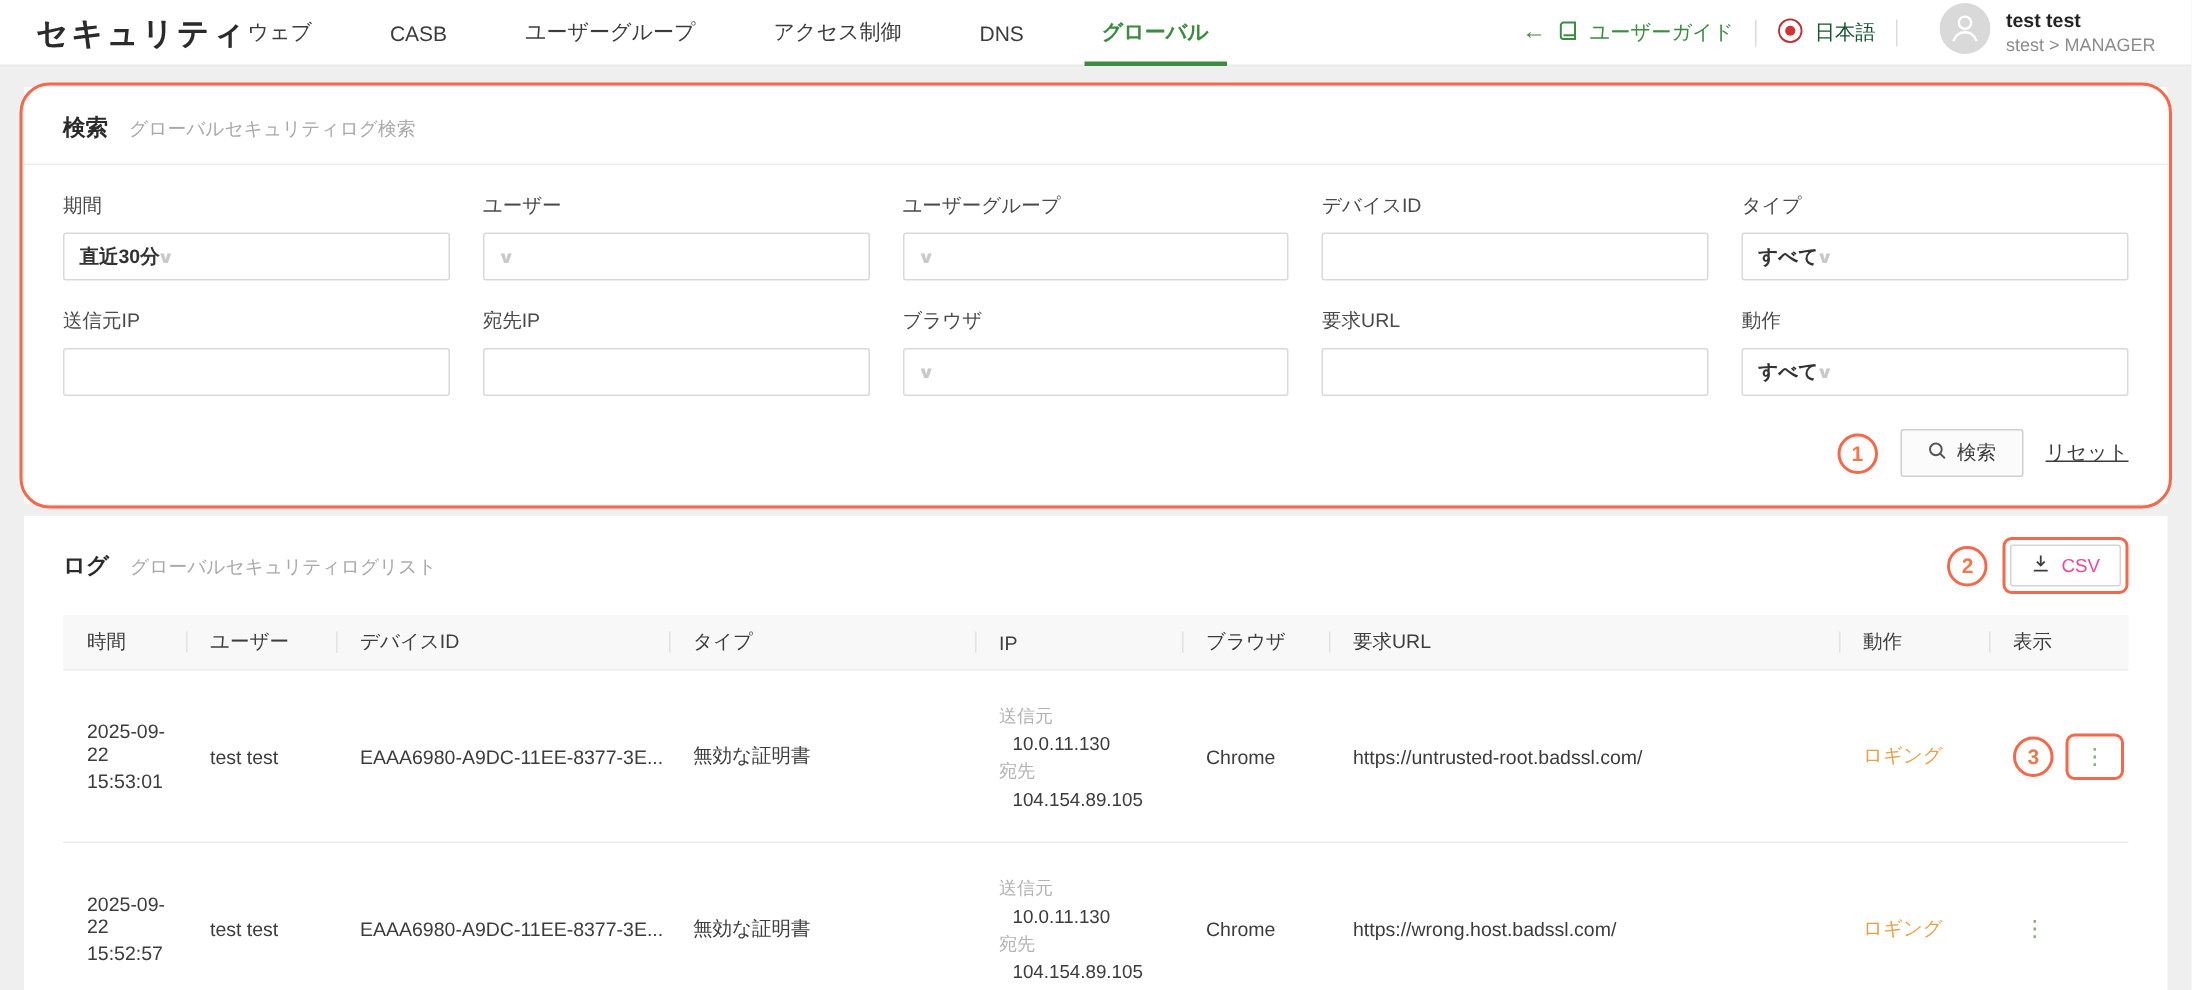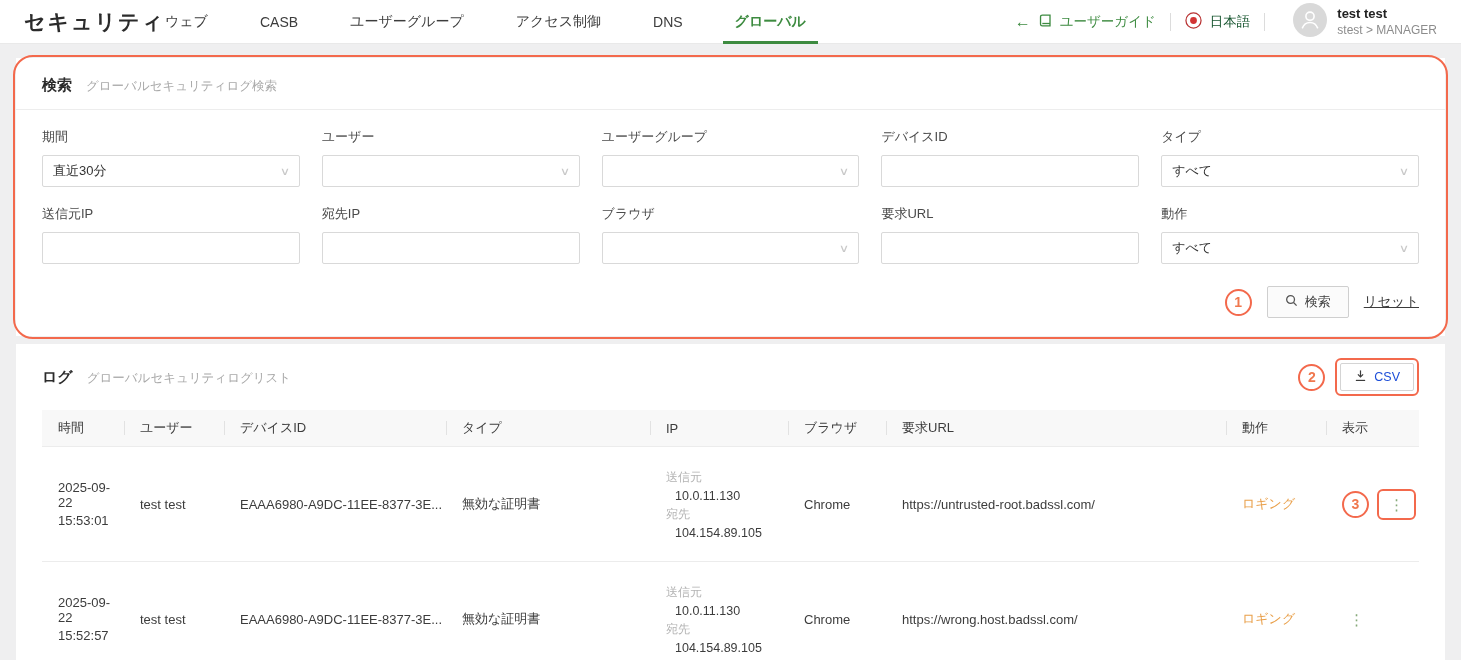--- a/index.html
+++ b/index.html
@@ -49,21 +49,21 @@
   
   .form-grid {
     display: grid; grid-template-columns: repeat(5, 1fr);
     column-gap: 22px; row-gap: 18px; padding: 18px 26px 6px;
   }
   .field-label { display: block; font-size: 13px; color: #4a4a4a; margin-bottom: 9px; }
   .control {
     height: 32px; width: 100%; border: 1px solid #d9d9d9; border-radius: 2px;
     background: #fff; font-size: 13px; color: #333;
   }
-  .select-box { display: flex; align-items: center; justify-content: space-between; padding: 0 10px; cursor: pointer; }
+  .select-box { display: flex; align-items: center; justify-content: flex-start; padding: 0 10px; cursor: pointer; font-weight: bold; }
   .chevron { color: #c9c9c9; font-size: 11px; transform: scaleX(1.3); }
   input.control { padding: 0 10px; outline: none; font-family: inherit; }
 
   .actions { display: flex; align-items: center; justify-content: flex-end; gap: 15px; padding: 16px 26px 18px; }
   .num-badge {
     width: 27px; height: 27px; border-radius: 50%; border: 2px solid #f3694c;
     color: #f0784e; background: #fff; display: flex; align-items: center; justify-content: center;
     font-size: 14px; font-weight: bold; flex: 0 0 auto;
   }
   .search-btn {
@@ -75,21 +75,21 @@
 
   
   .log-panel { margin-top: 8px; min-height: 400px; padding-bottom: 10px; }
   .log-head { display: flex; align-items: center; padding: 14px 26px; }
   .log-title-wrap { display: flex; align-items: baseline; gap: 14px; }
   .log-right { margin-left: auto; display: flex; align-items: center; gap: 10px; }
   .csv-annot { border: 2px solid #f3694c; border-radius: 6px; padding: 3px; }
   .csv-btn {
     display: flex; align-items: center; gap: 7px; height: 28px; padding: 0 13px;
     background: #fff; border: 1px solid #d4d4d4; border-radius: 2px;
-    font-size: 12.5px; color: #1d4ed8; cursor: pointer; font-family: inherit;
+    font-size: 12.5px; color: #ec4899; cursor: pointer; font-family: inherit;
   }
 
   .table { margin: 0 26px; }
   .tr {
     display: grid;
     grid-template-columns: 82px 100px 222px 204px 138px 98px 340px 100px 1fr;
   }
   .thead { background: #f8f8f8; height: 37px; }
   .th {
     display: flex; align-items: center; padding-left: 16px;

